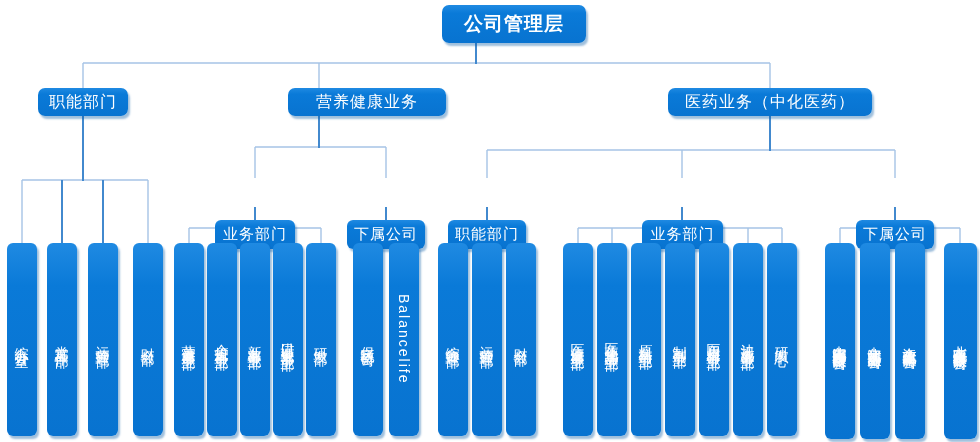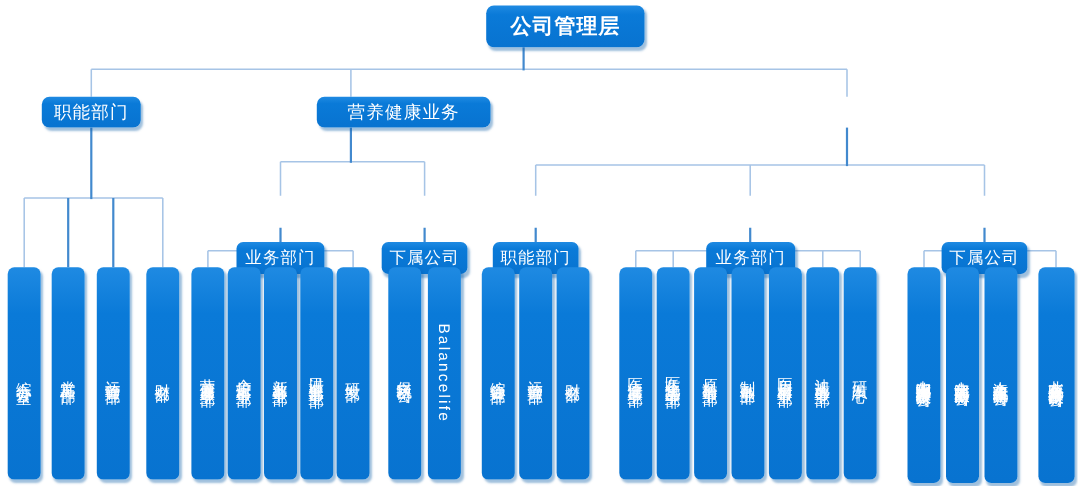--- a/index.html
+++ b/index.html
@@ -58,20 +58,21 @@
       <path d="M770,116 V151"></path>
       <path d="M255,207 V229 M386,207 V229 M487,207 V229 M682,207 V229 M895,207 V229"></path>
       <path d="M62,180 V243 M103,180 V243"></path>
     </g>
   </svg>
 
   <div class="box lvl1" style="left:404px;top:5px;width:144px;height:38px;">公司管理层</div>
 
   <div class="box lvl2" style="left:38px;top:88px;width:90px;height:28px;">职能部门</div>
   <div class="box lvl2" style="left:240px;top:88px;width:158px;height:28px;margin-left:48px;">营养健康业务</div>
+  <div class="box lvl2" style="left:668px;top:88px;width:204px;height:28px;">医药业务（中化医药）</div>
 
   <div class="box lvl3" style="left:215px;top:178px;width:80px;height:29px;">业务部门</div>
   <div class="box lvl3" style="left:347px;top:178px;width:78px;height:29px;">下属公司</div>
   <div class="box lvl3" style="left:448px;top:178px;width:78px;height:29px;">职能部门</div>
   <div class="box lvl3" style="left:642px;top:178px;width:81px;height:29px;">业务部门</div>
   <div class="box lvl3" style="left:856px;top:178px;width:78px;height:29px;">下属公司</div>
 
   <div class="box col" style="left:7px;top:243px;width:30px;height:193px;">综合办公室</div>
   <div class="box col" style="left:47px;top:243px;width:30px;height:193px;">党群工作部</div>
   <div class="box col" style="left:88px;top:243px;width:30px;height:193px;">运营管理部</div>

